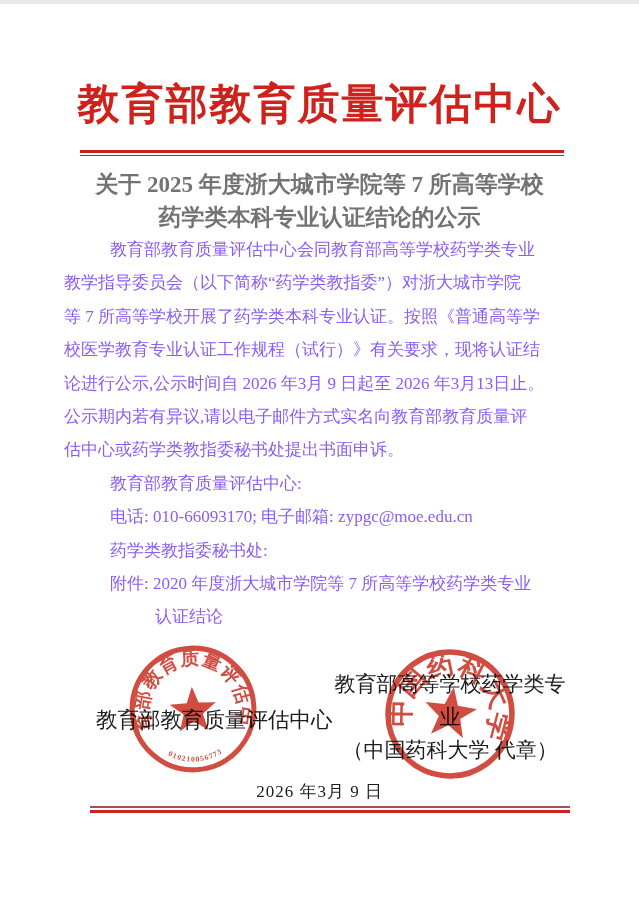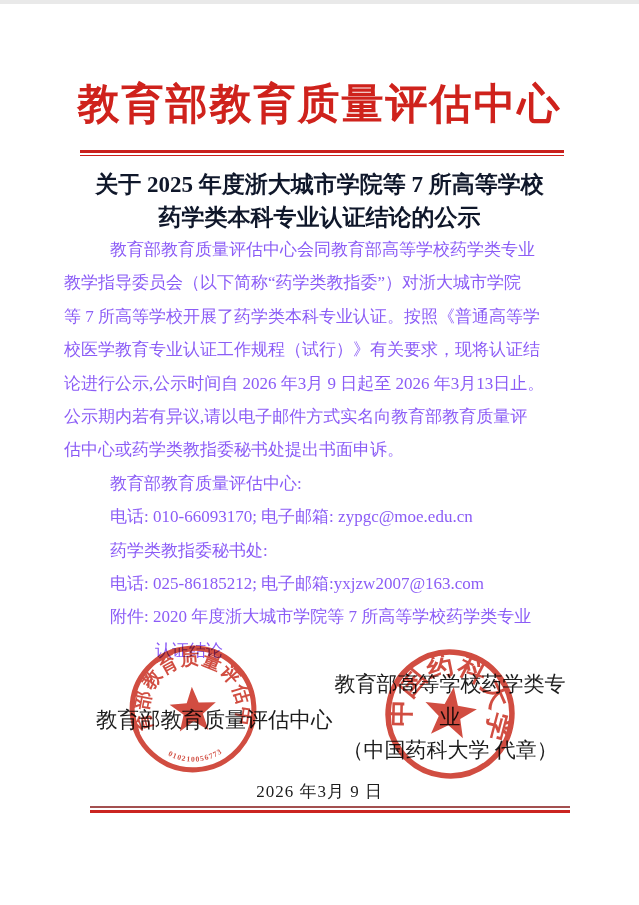--- a/index.html
+++ b/index.html
@@ -9,21 +9,21 @@
   }
   .org-title{
     position:absolute;top:72px;left:0;width:100%;text-align:center;
     font-size:42px;font-weight:bold;color:#cf221c;letter-spacing:2px;white-space:nowrap;
   }
   .rule{position:absolute;background:#c9201c;}
   .rule-top-thick{top:146px;left:80px;width:484px;height:3px;}
   .rule-top-thin{top:151px;left:80px;width:484px;height:1px;}
   .doc-title{
     position:absolute;left:0;width:100%;text-align:center;
-    font-size:23px;font-weight:bold;color:#0f172a;white-space:nowrap;
+    font-size:23px;font-weight:bold;color:#737373;white-space:nowrap;
   }
   .doc-title.l1{top:165px;}
   .doc-title.l2{top:198px;}
   .body-text{
     position:absolute;top:229px;left:64px;width:502px;
     font-size:17px;line-height:33.4px;color:#8b5cf6;
   }
   .body-line{white-space:nowrap;}
   .indent{padding-left:46px;}
   .indent2{padding-left:91px;}
@@ -64,21 +64,20 @@
     <div class="body-line indent">教育部教育质量评估中心会同教育部高等学校药学类专业</div>
     <div class="body-line">教学指导委员会（以下简称“药学类教指委”）对浙大城市学院</div>
     <div class="body-line">等 7 所高等学校开展了药学类本科专业认证。按照《普通高等学</div>
     <div class="body-line">校医学教育专业认证工作规程（试行）》有关要求，现将认证结</div>
     <div class="body-line">论进行公示,公示时间自 2026 年3月 9 日起至 2026 年3月13日止。</div>
     <div class="body-line">公示期内若有异议,请以电子邮件方式实名向教育部教育质量评</div>
     <div class="body-line">估中心或药学类教指委秘书处提出书面申诉。</div>
     <div class="body-line indent">教育部教育质量评估中心:</div>
     <div class="body-line indent">电话: 010-66093170; 电子邮箱: zypgc@moe.edu.cn</div>
     <div class="body-line indent">药学类教指委秘书处:</div>
-    <div class="body-line indent">电话: 025-86185212; 电子邮箱:yxjzw2007@163.com</div>
     <div class="body-line indent">附件: 2020 年度浙大城市学院等 7 所高等学校药学类专业</div>
     <div class="body-line indent2">认证结论</div>
   </div>
 
   <div class="sig-left">教育部教育质量评估中心</div>
 
   <div class="sig-right">
     <div>教育部高等学校药学类专业</div>
     <div>（中国药科大学  代章）</div>
   </div>

